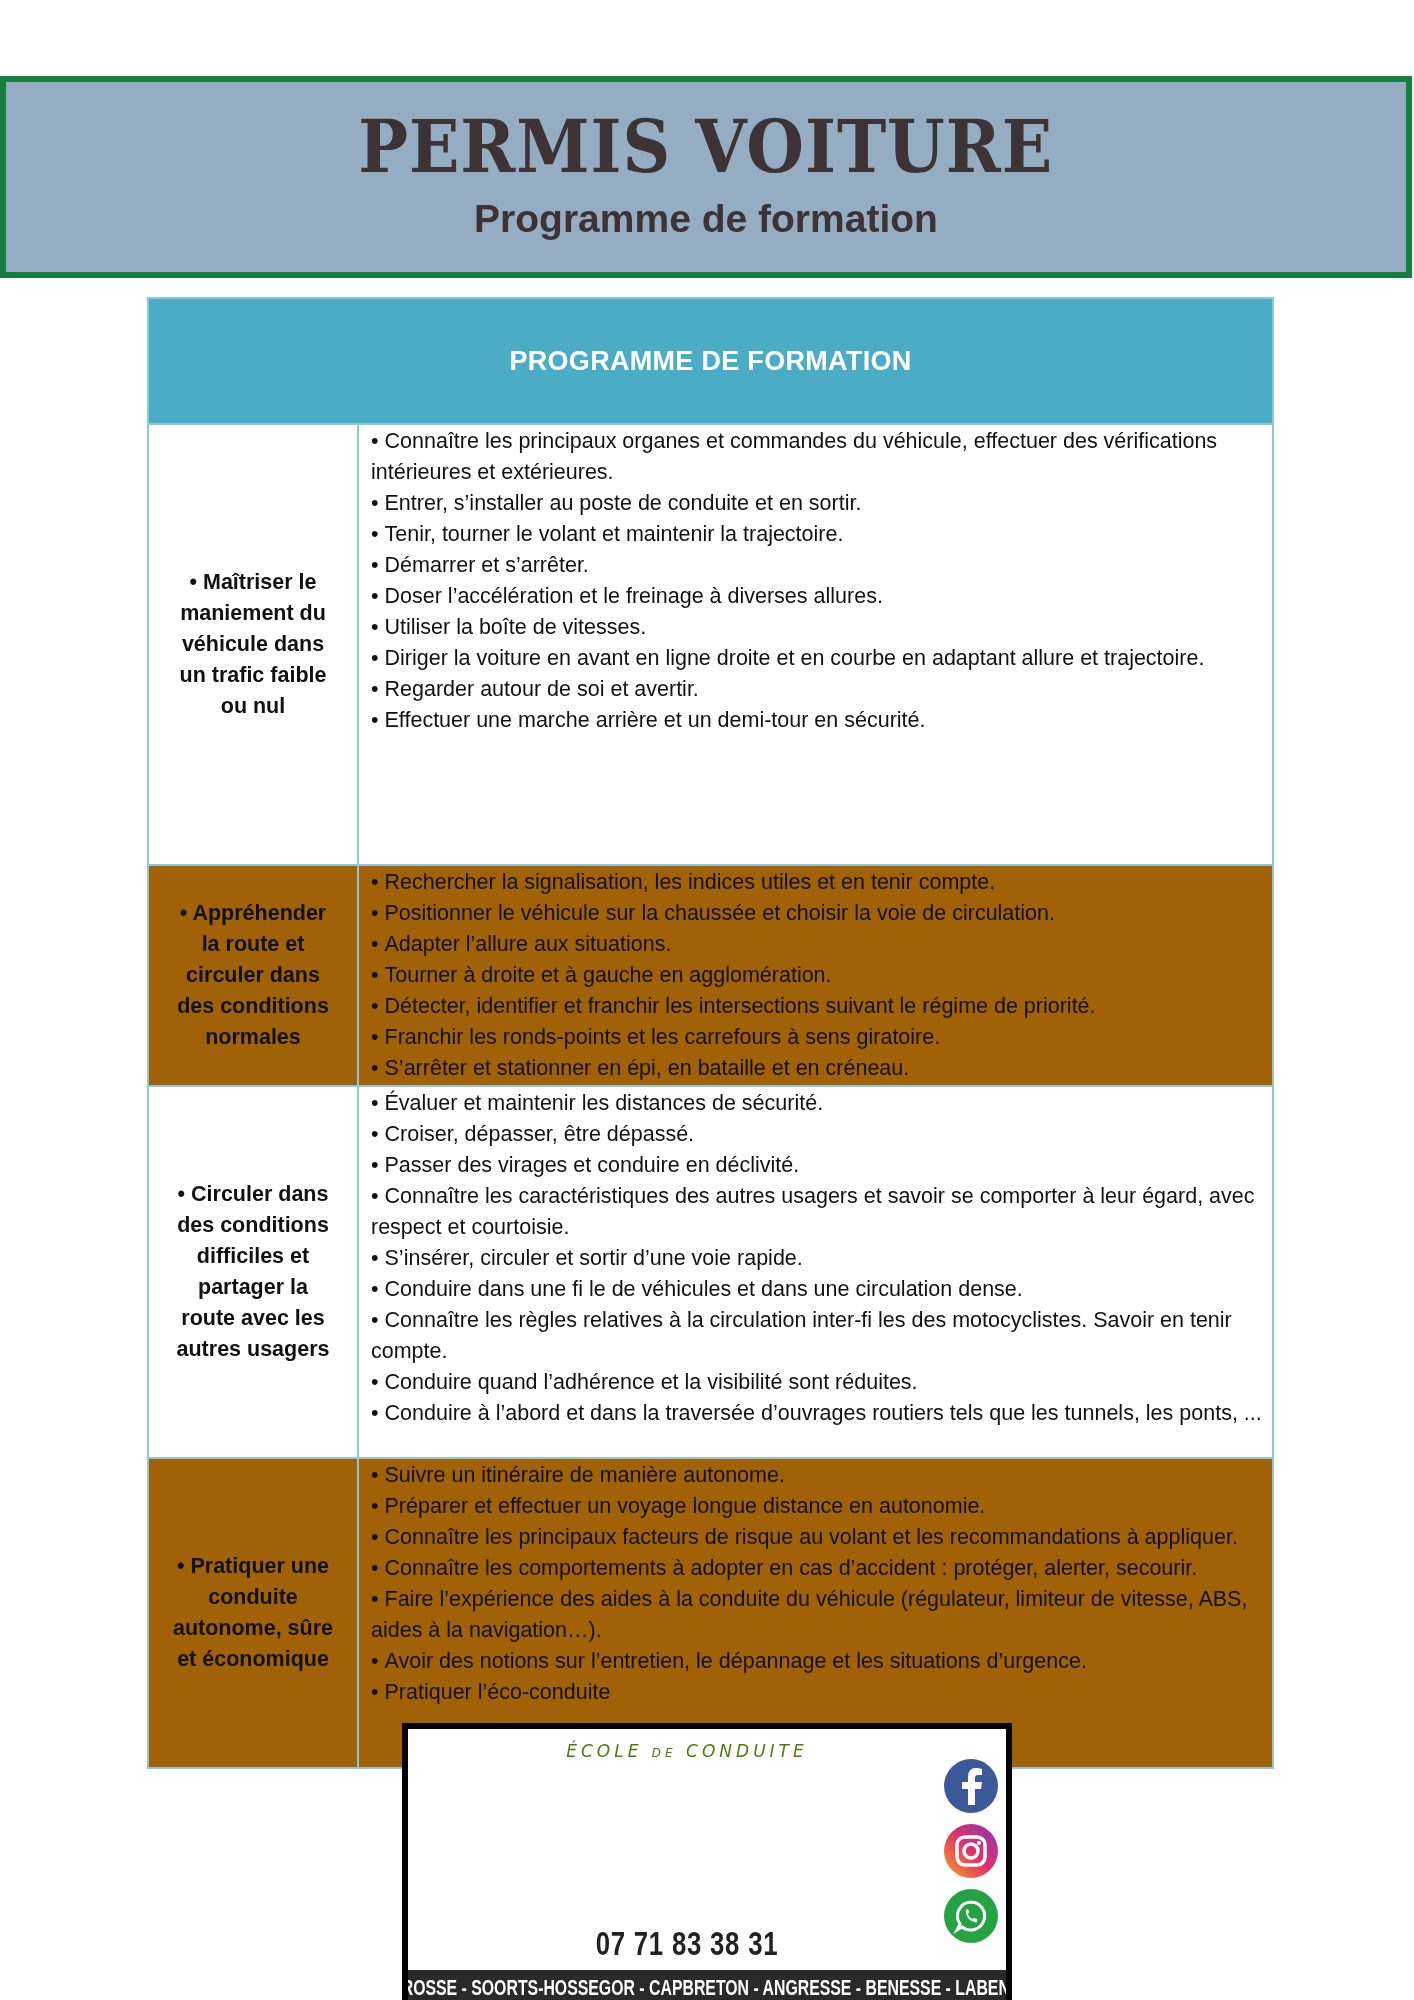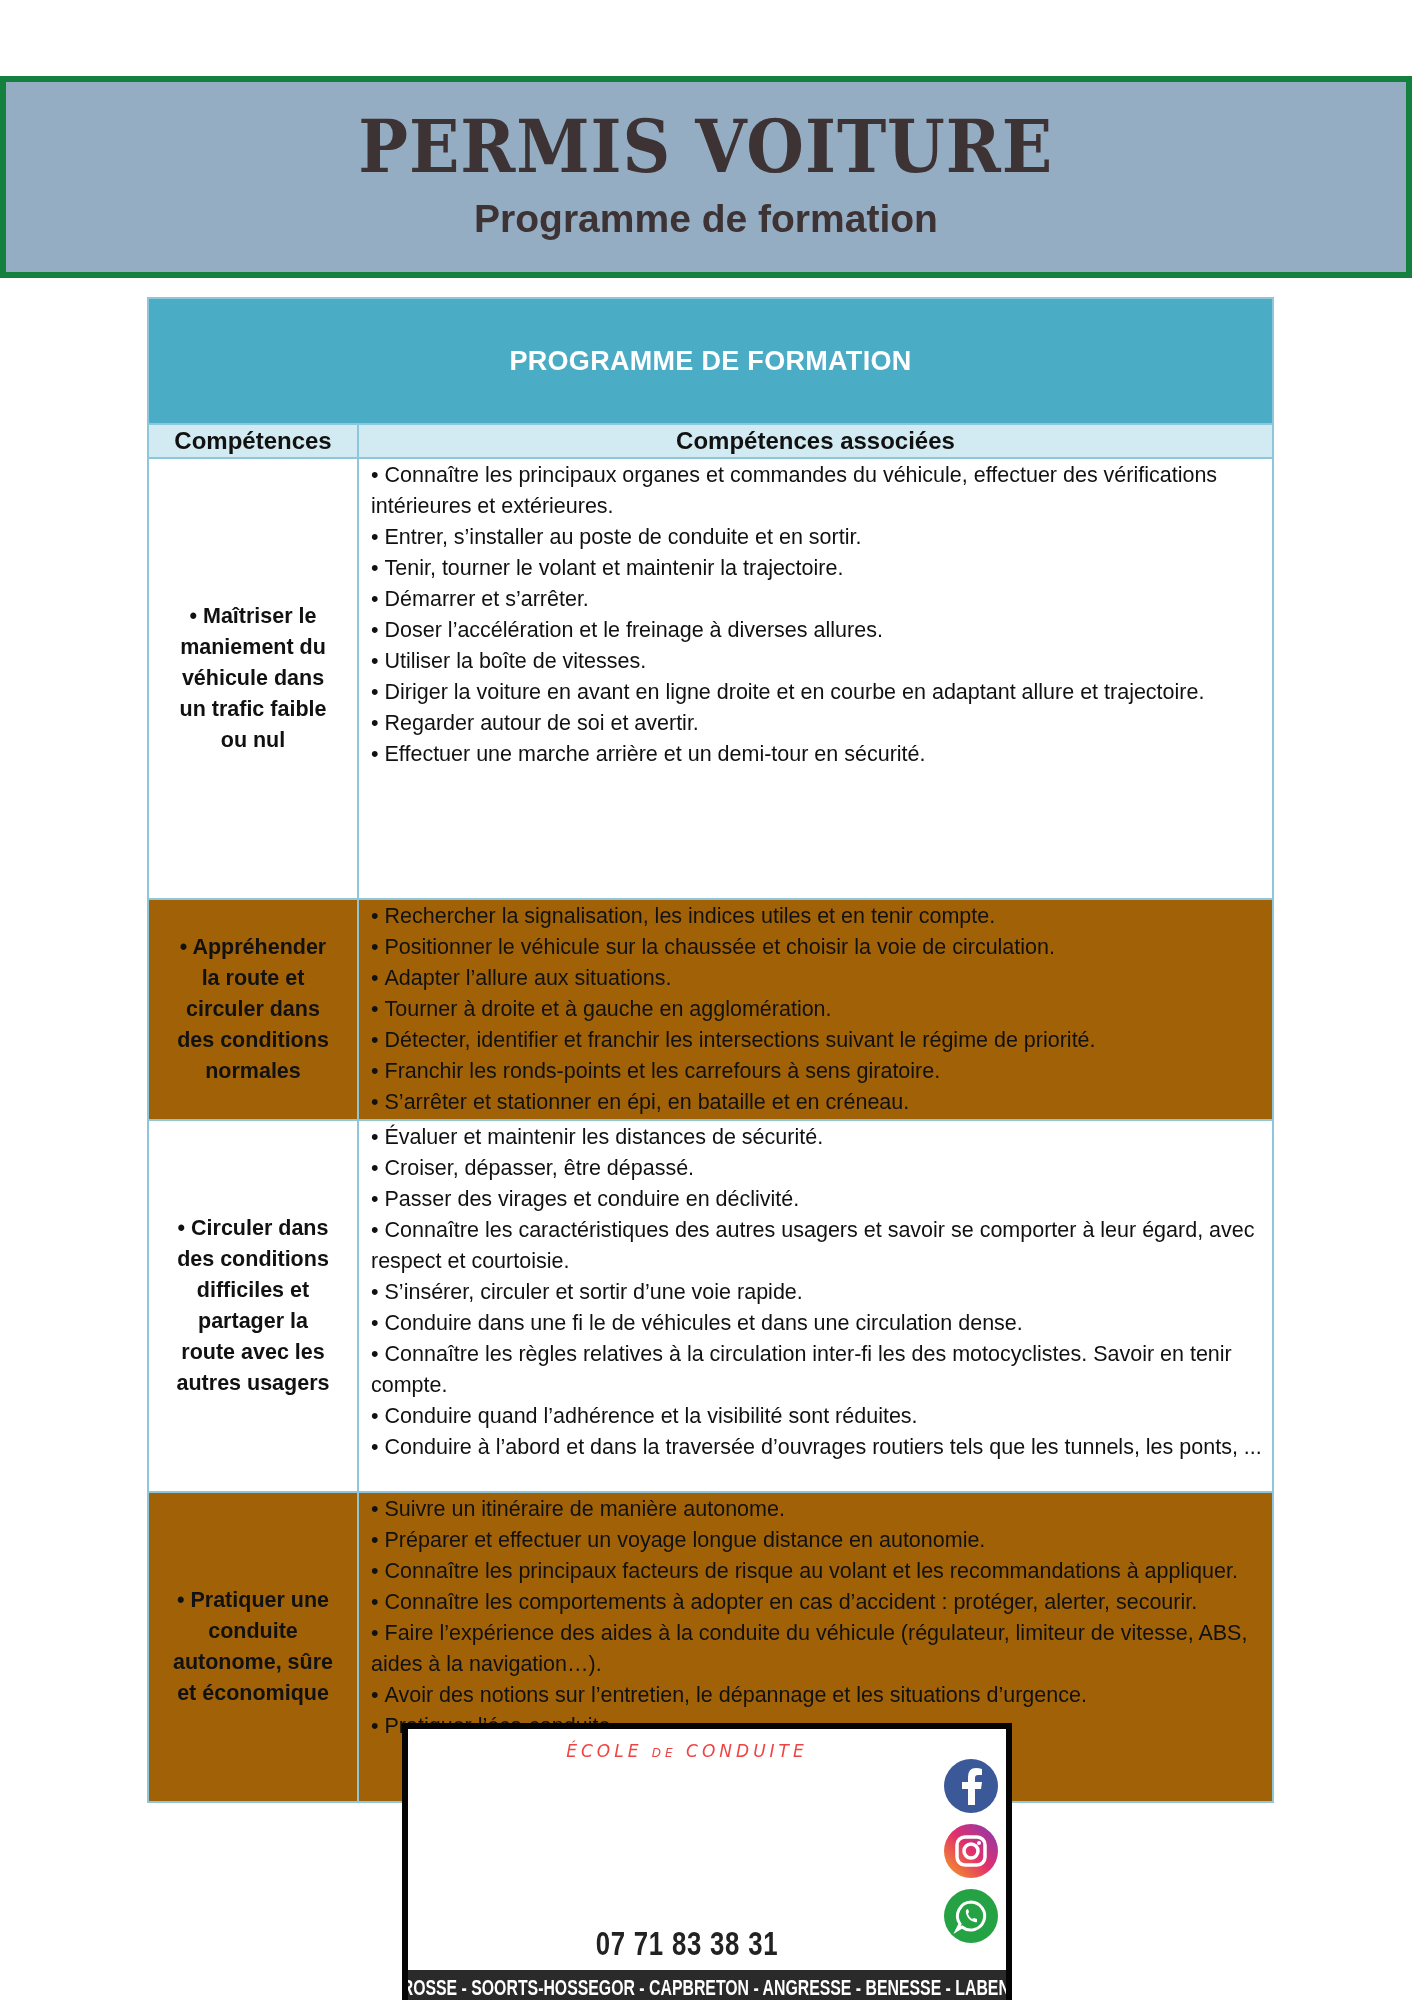--- a/index.html
+++ b/index.html
@@ -48,21 +48,21 @@
   .row-blue td { background: #a16207; }
 
   
   .footer-card {
     position: absolute; left: 402px; top: 1723px; width: 598px; height: 277px;
     border: 6px solid #050505; border-bottom: none; background: #ffffff;
   }
   .school-label {
     position: absolute; left: 0; right: 40px; top: 12px; text-align: center;
     font-family: "DejaVu Sans", sans-serif; font-style: italic; font-size: 17px;
-    letter-spacing: 4px; color: #ef4444; font-variant: small-caps;
+    letter-spacing: 4px; color: #4d7c0f; font-variant: small-caps;
   }
   .logo-wrap { position: absolute; left: 150px; top: 40px; width: 270px; height: 170px; }
   .phone {
     position: absolute; left: 0; right: 40px; top: 196px; text-align: center;
     font-family: "Liberation Sans", sans-serif; font-weight: bold; font-size: 33px;
     color: #222; transform: scaleX(0.78); letter-spacing: 1px;
   }
   .towns-bar {
     position: absolute; left: 0; right: 0; bottom: 0; height: 36px; background: #2a2a2a;
     color: #ffffff; font-family: "Liberation Sans", sans-serif; font-weight: bold;
@@ -84,24 +84,20 @@
 </div>
 
 <table class="prog-table">
   <colgroup>
       <col class="col-left">
       <col>
     </colgroup>
   <tbody>
       <tr class="title-row">
     <th colspan="2">PROGRAMME DE FORMATION</th>
-  </tr>
-  <tr class="head-row">
-    <th>Compétences</th>
-    <th>Compétences associées</th>
   </tr>
 
   <tr class="row-white" style="height:441px">
     <td class="skill-cell">• Maîtriser le maniement du véhicule dans un trafic faible ou nul</td>
     <td class="items-cell">
       <ul>
         <li>Connaître les principaux organes et commandes du véhicule, effectuer des vérifications intérieures et extérieures.</li>
         <li>Entrer, s’installer au poste de conduite et en sortir.</li>
         <li>Tenir, tourner le volant et maintenir la trajectoire.</li>
         <li>Démarrer et s’arrêter.</li>

